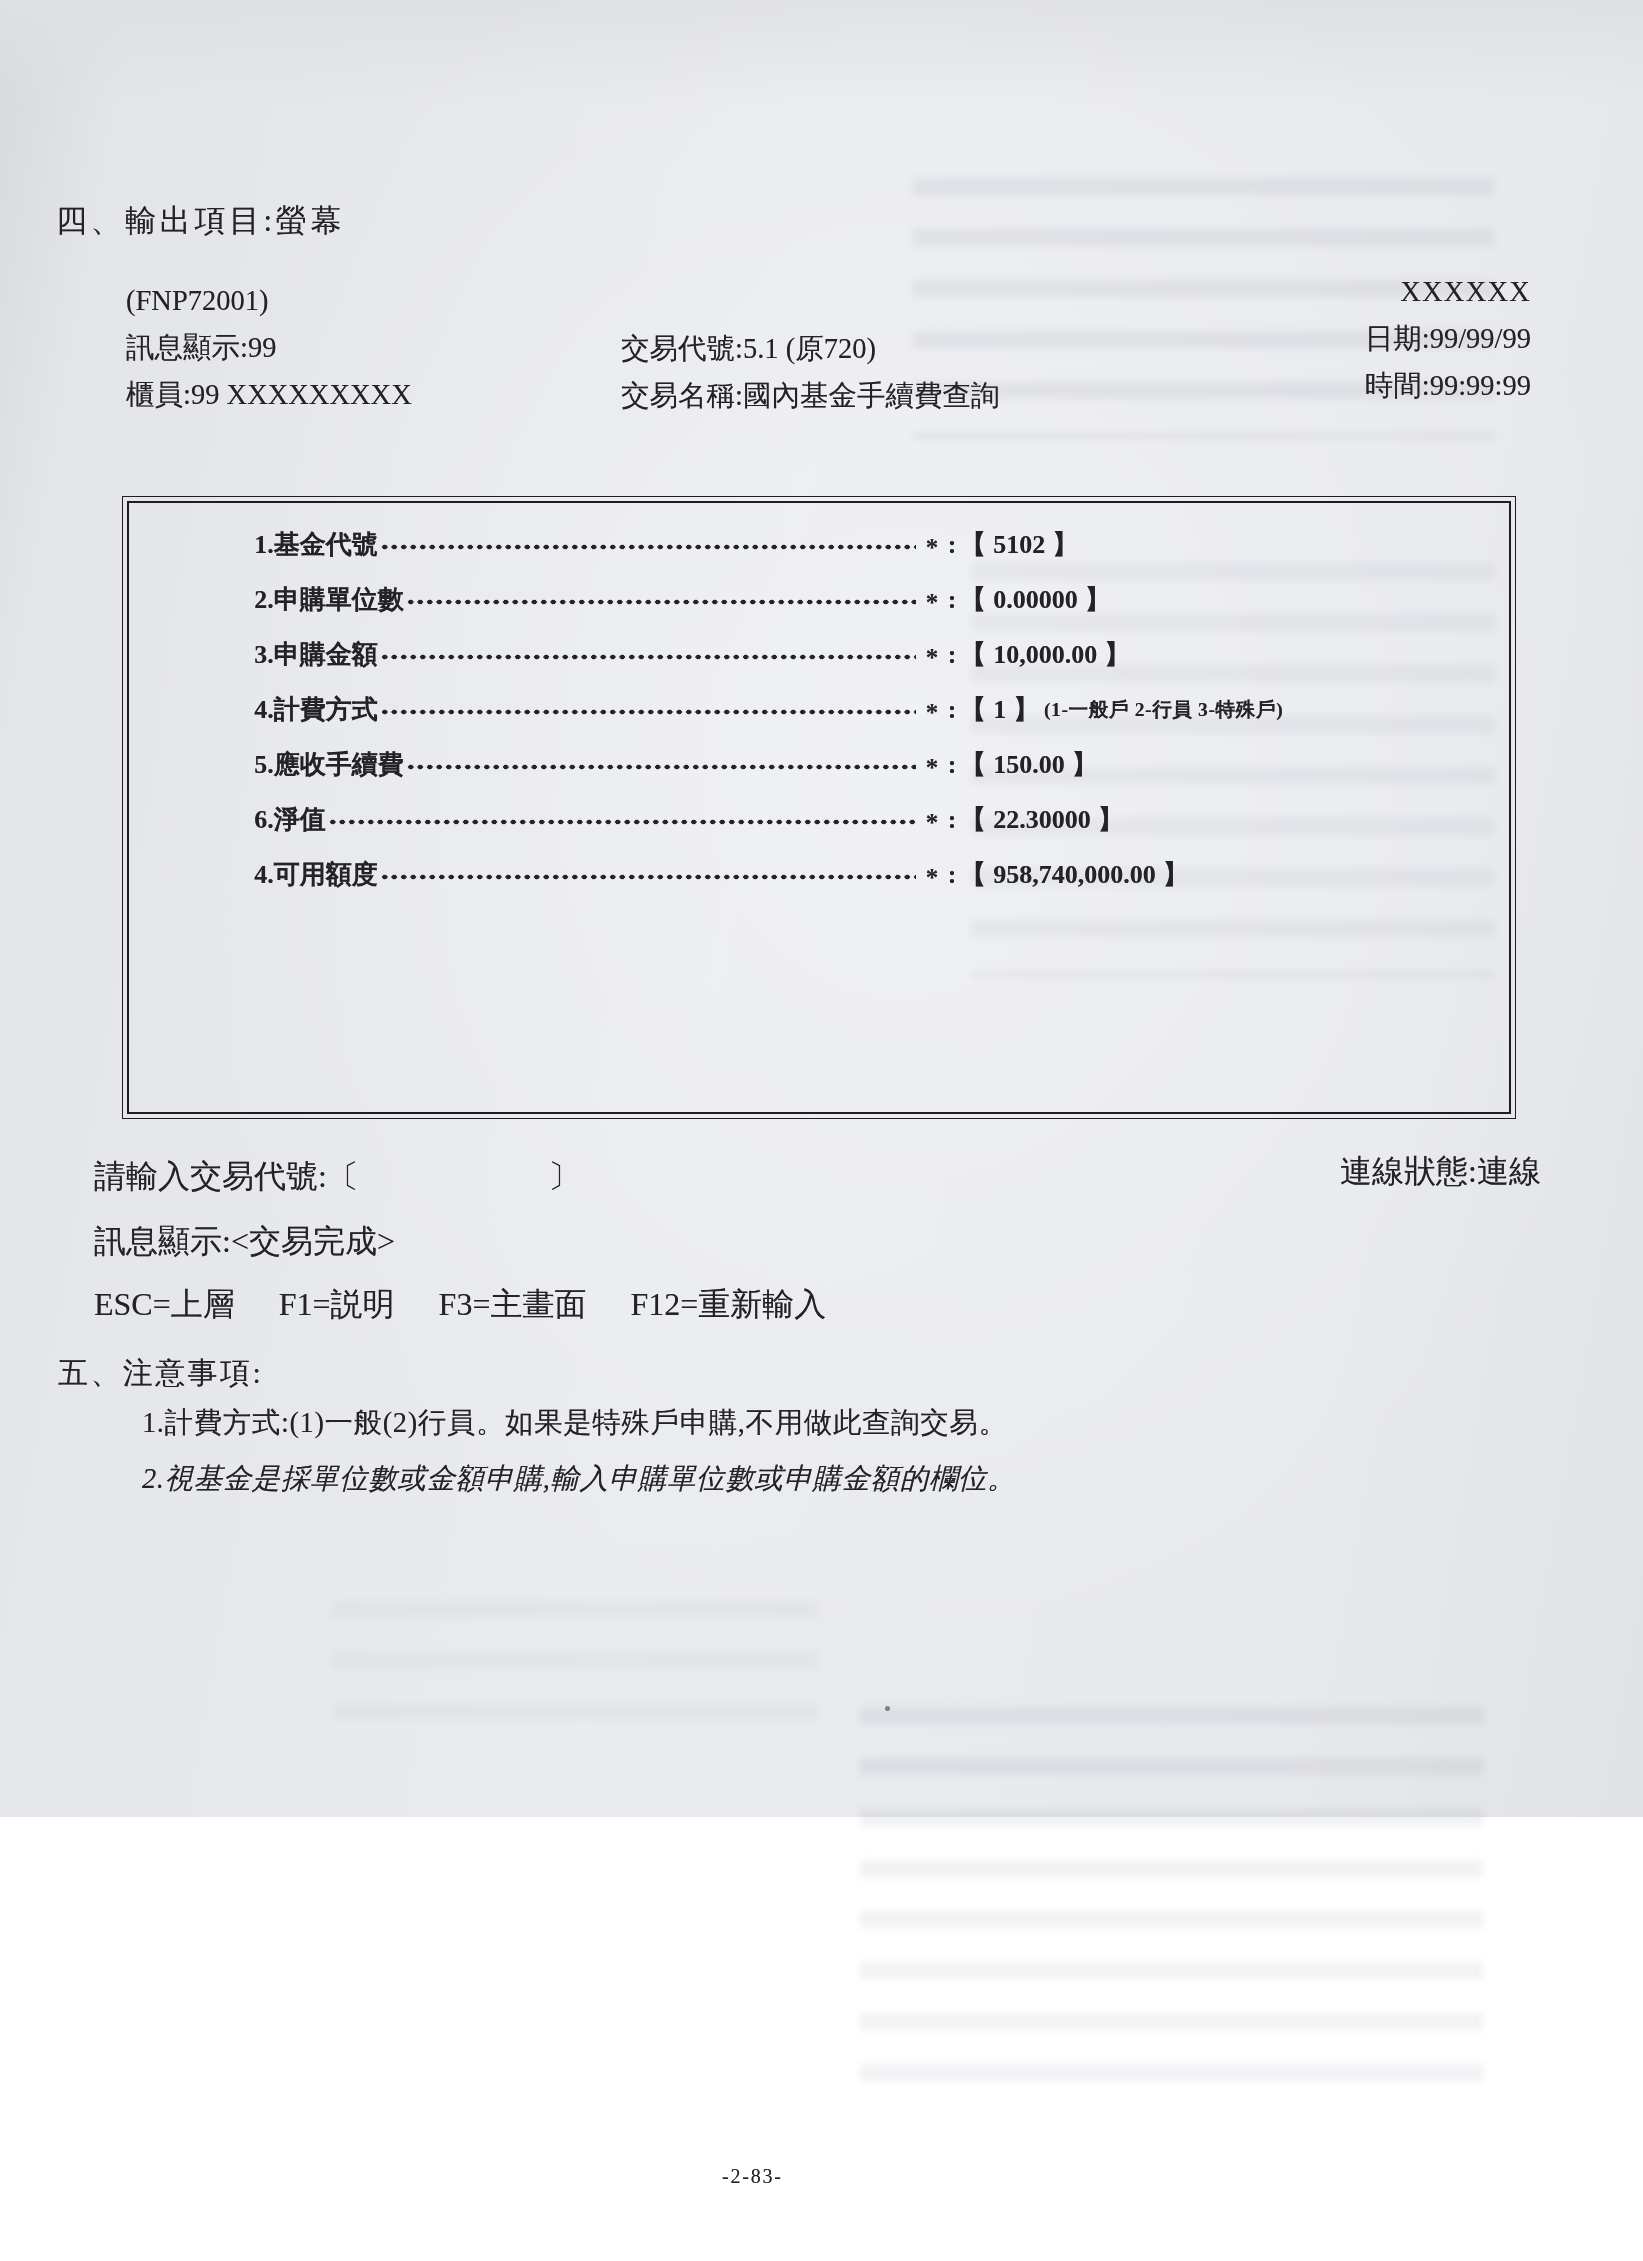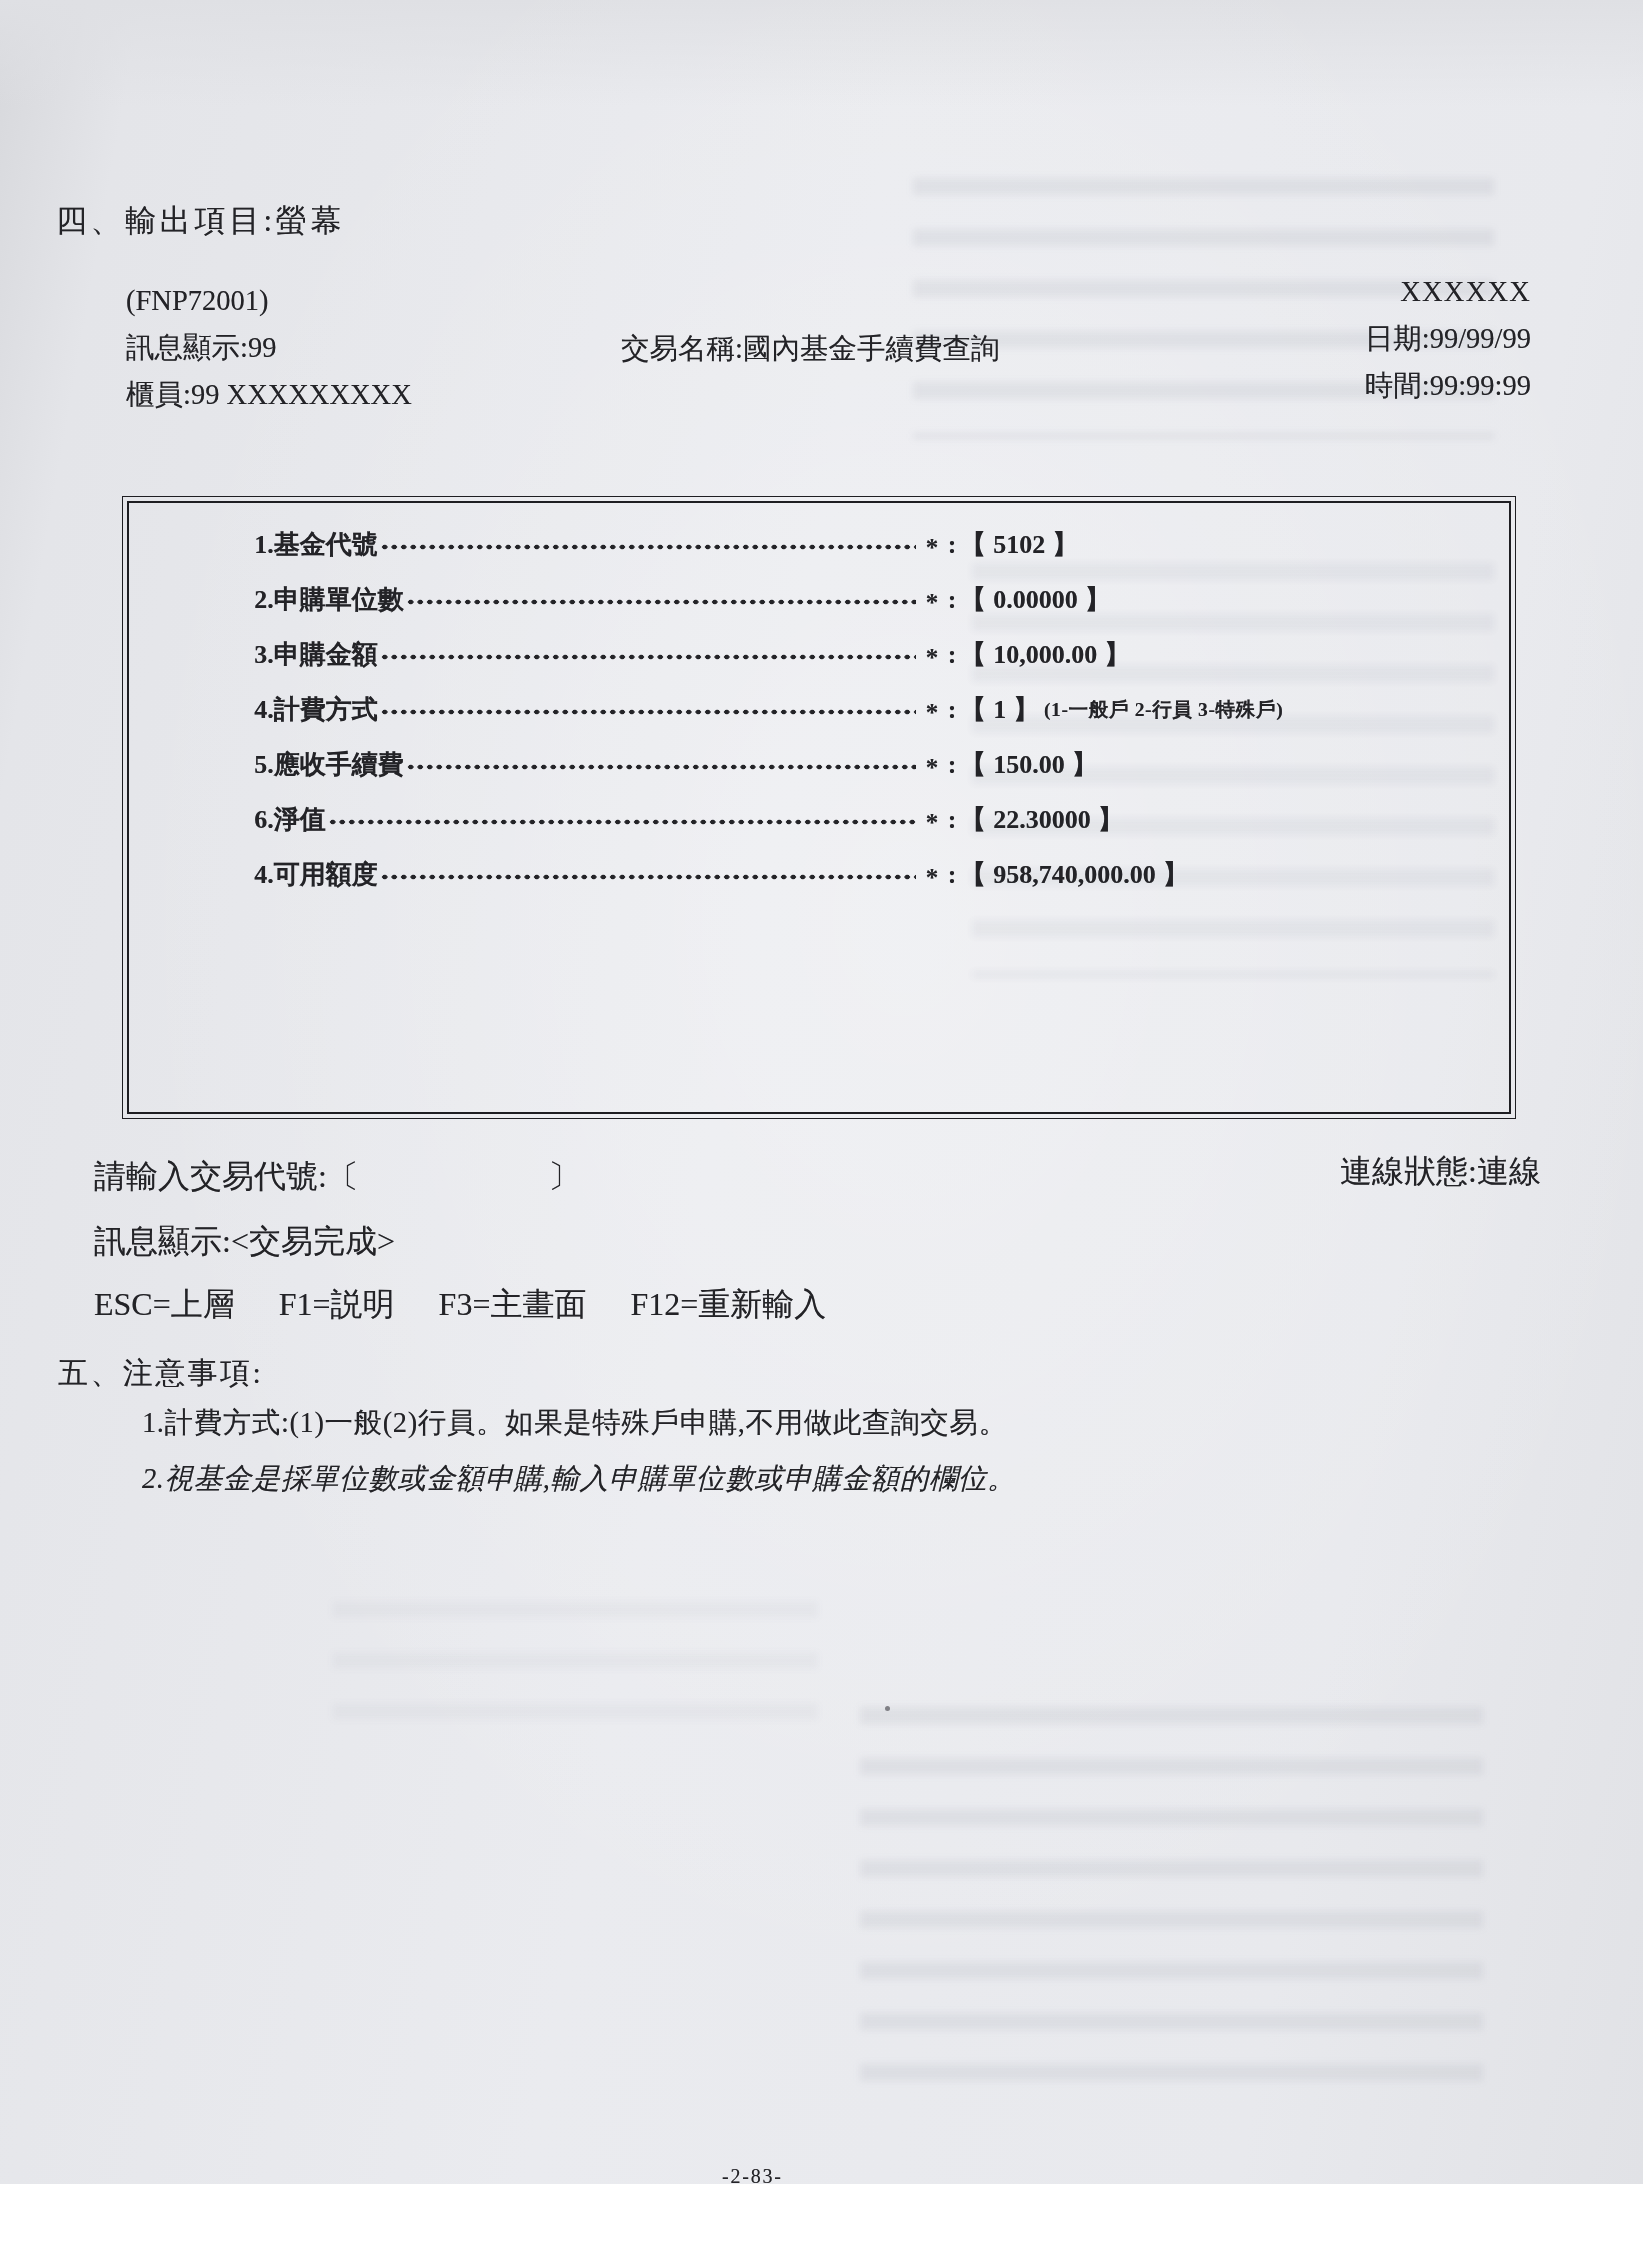--- a/index.html
+++ b/index.html
@@ -2,21 +2,21 @@
 <html style="font-size:9.5px"><head>
 <meta charset="utf-8">
 <style>
   html,body{margin:0;padding:0;}
   body{
     width:1643px;height:2261px;
     font-family:"Liberation Serif","DejaVu Serif",serif;
     overflow:hidden;
   }
   .page{
-    position:relative;width:1643px;height:2184px;
+    position:relative;width:1643px;height:1817px;
     background:
       radial-gradient(ellipse at 55% 42%, rgba(255,255,255,0.30), rgba(255,255,255,0) 62%),
       linear-gradient(180deg, #dfe0e4 0px, rgba(223,224,228,0) 107px),
       linear-gradient(100deg, #d7d8dc 0%, #e4e5e9 7%, #eaebef 45%, #e8e9ed 80%, #e1e2e6 100%);
     color:#232327;
   }
   .ink{color:#232327;text-shadow:0 0 0.6px rgba(35,35,39,0.45);}
   
   .bleed{
     position:absolute;
@@ -88,20 +88,21 @@
 
   <div class="title ink">四、輸出項目:螢幕</div>
 
   <div class="hdr hcol1 ink">
     <div>(FNP72001)</div>
     <div>訊息顯示:99</div>
     <div>櫃員:99 XXXXXXXXX</div>
   </div>
 
   <div class="hdr hcol2 ink">
+    <div>交易代號:5.1 (原720)</div>
     <div>交易名稱:國內基金手續費查詢</div>
   </div>
 
   <div class="hdr hcol3 ink">
     <div class="mask">XXXXXX</div>
     <div>日期:99/99/99</div>
     <div>時間:99:99:99</div>
   </div>
 
   <div class="screen-box">

